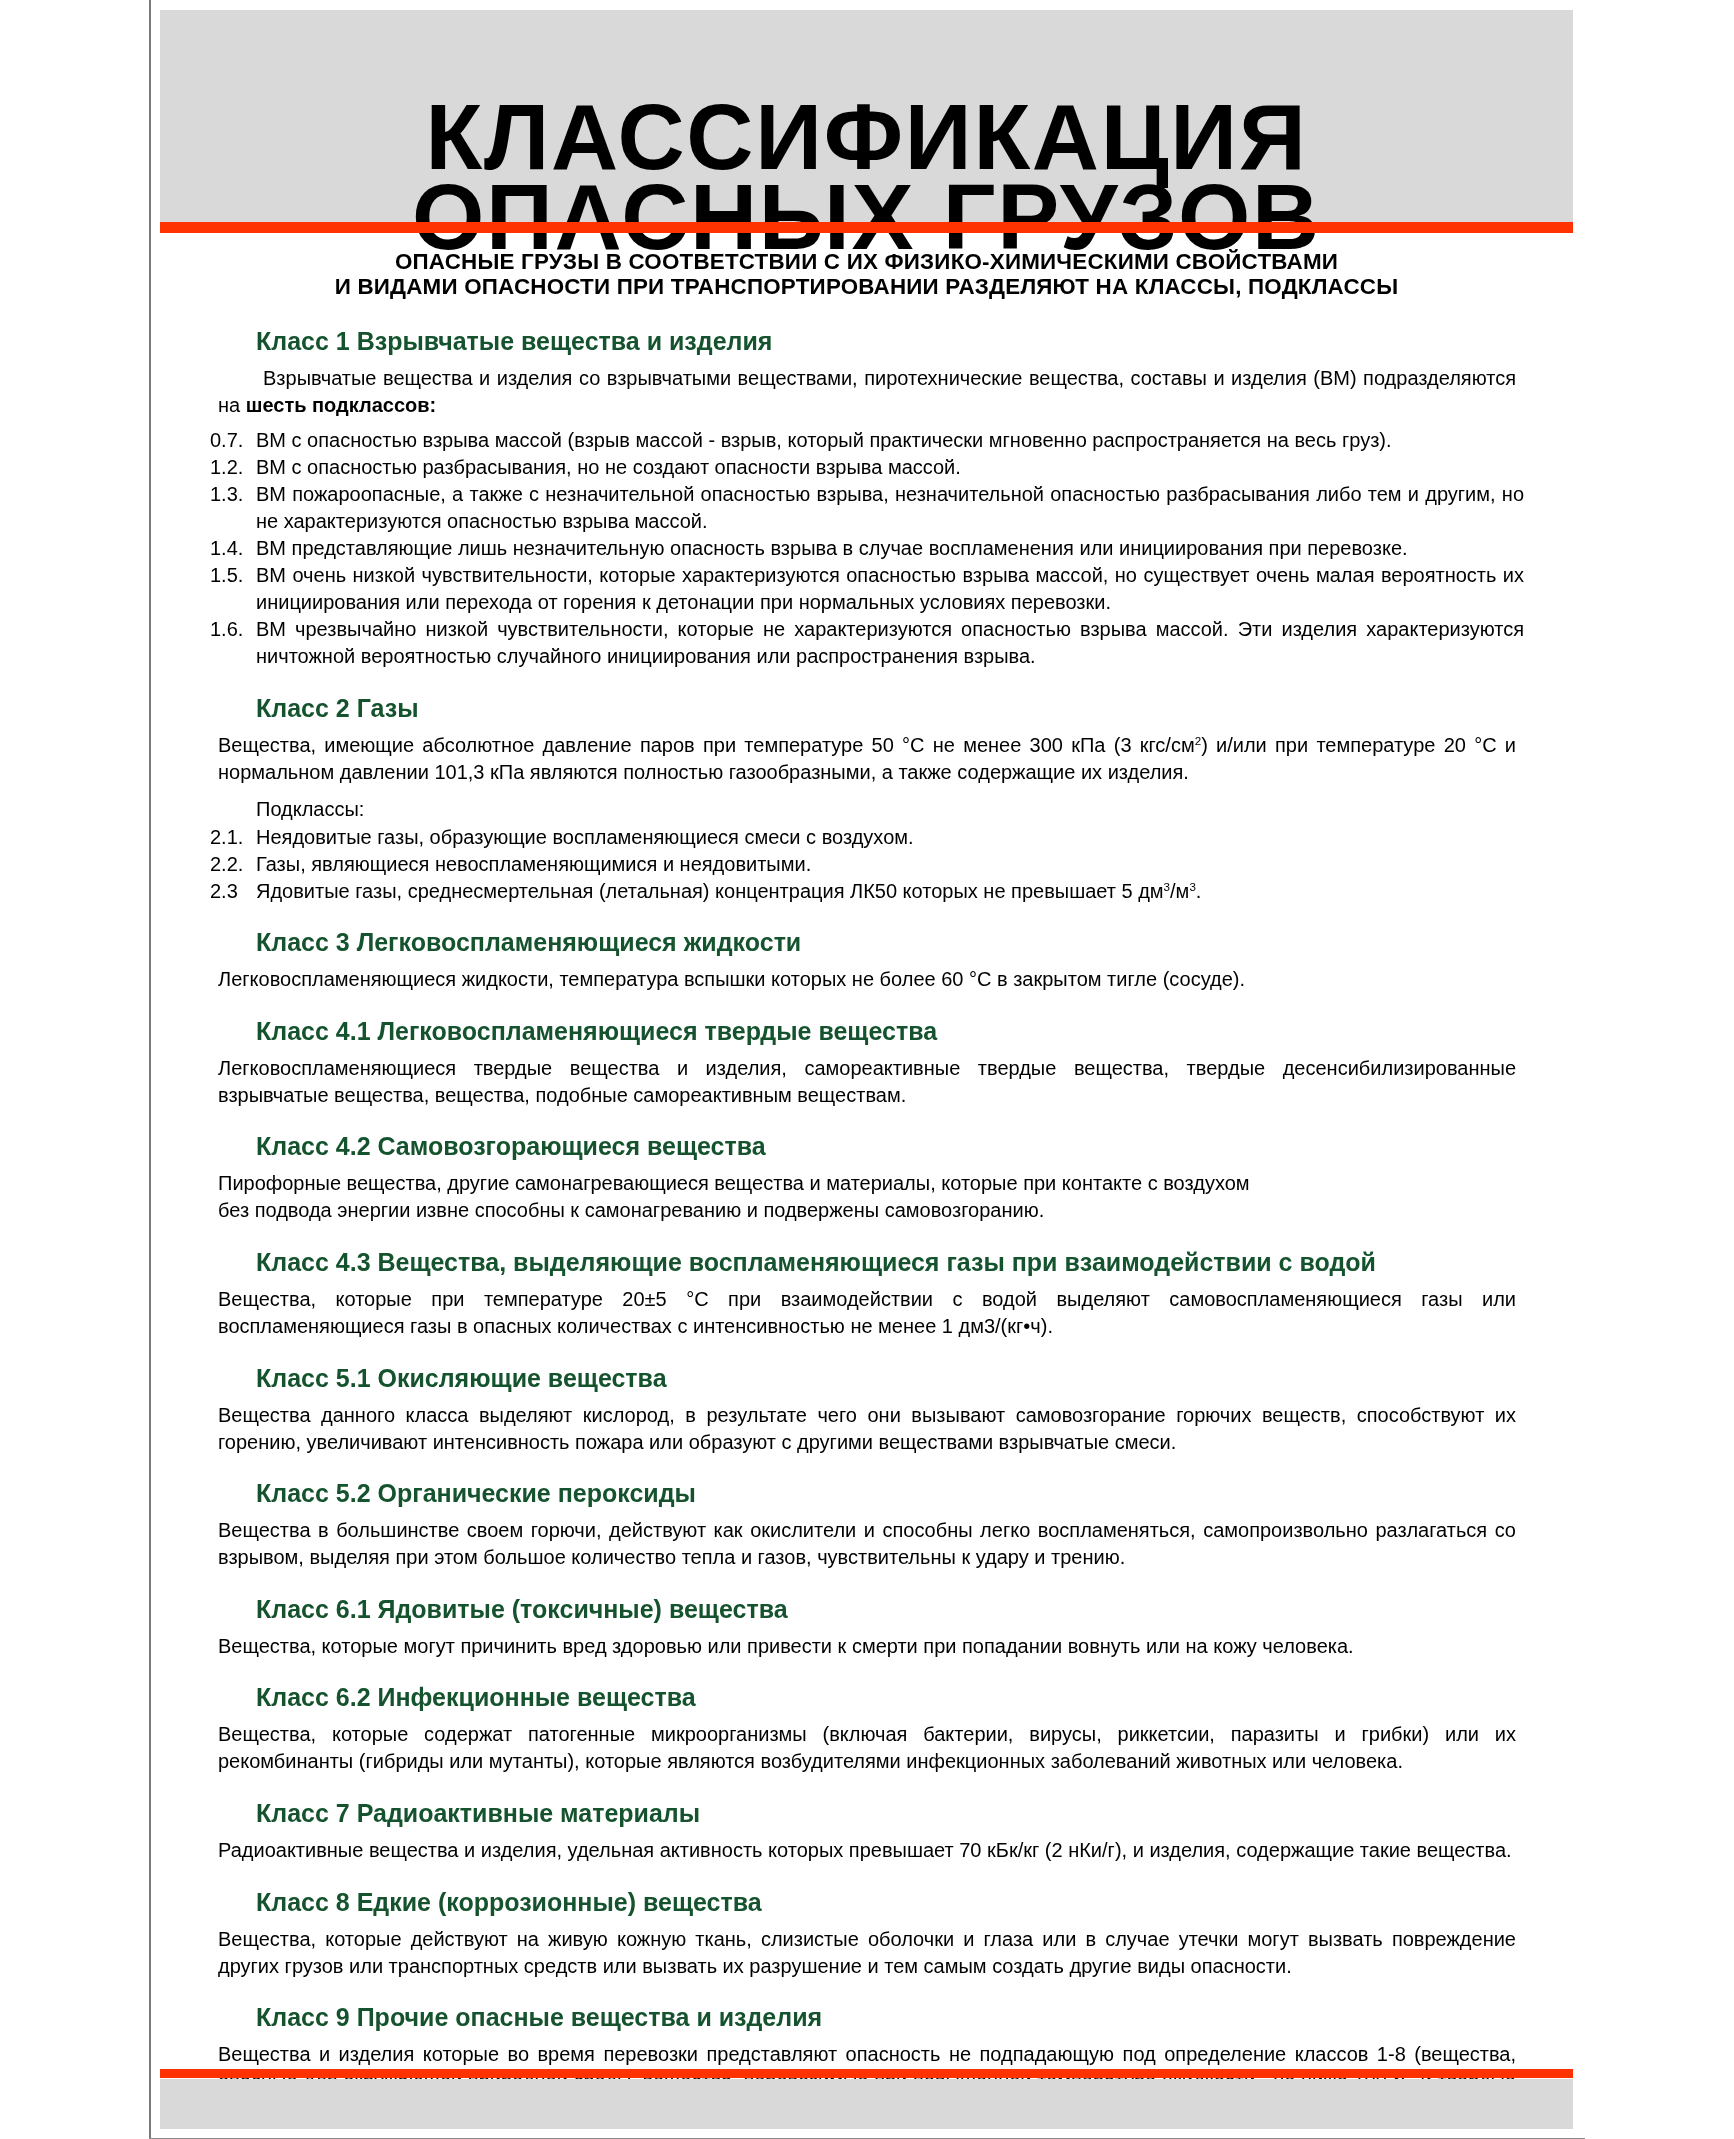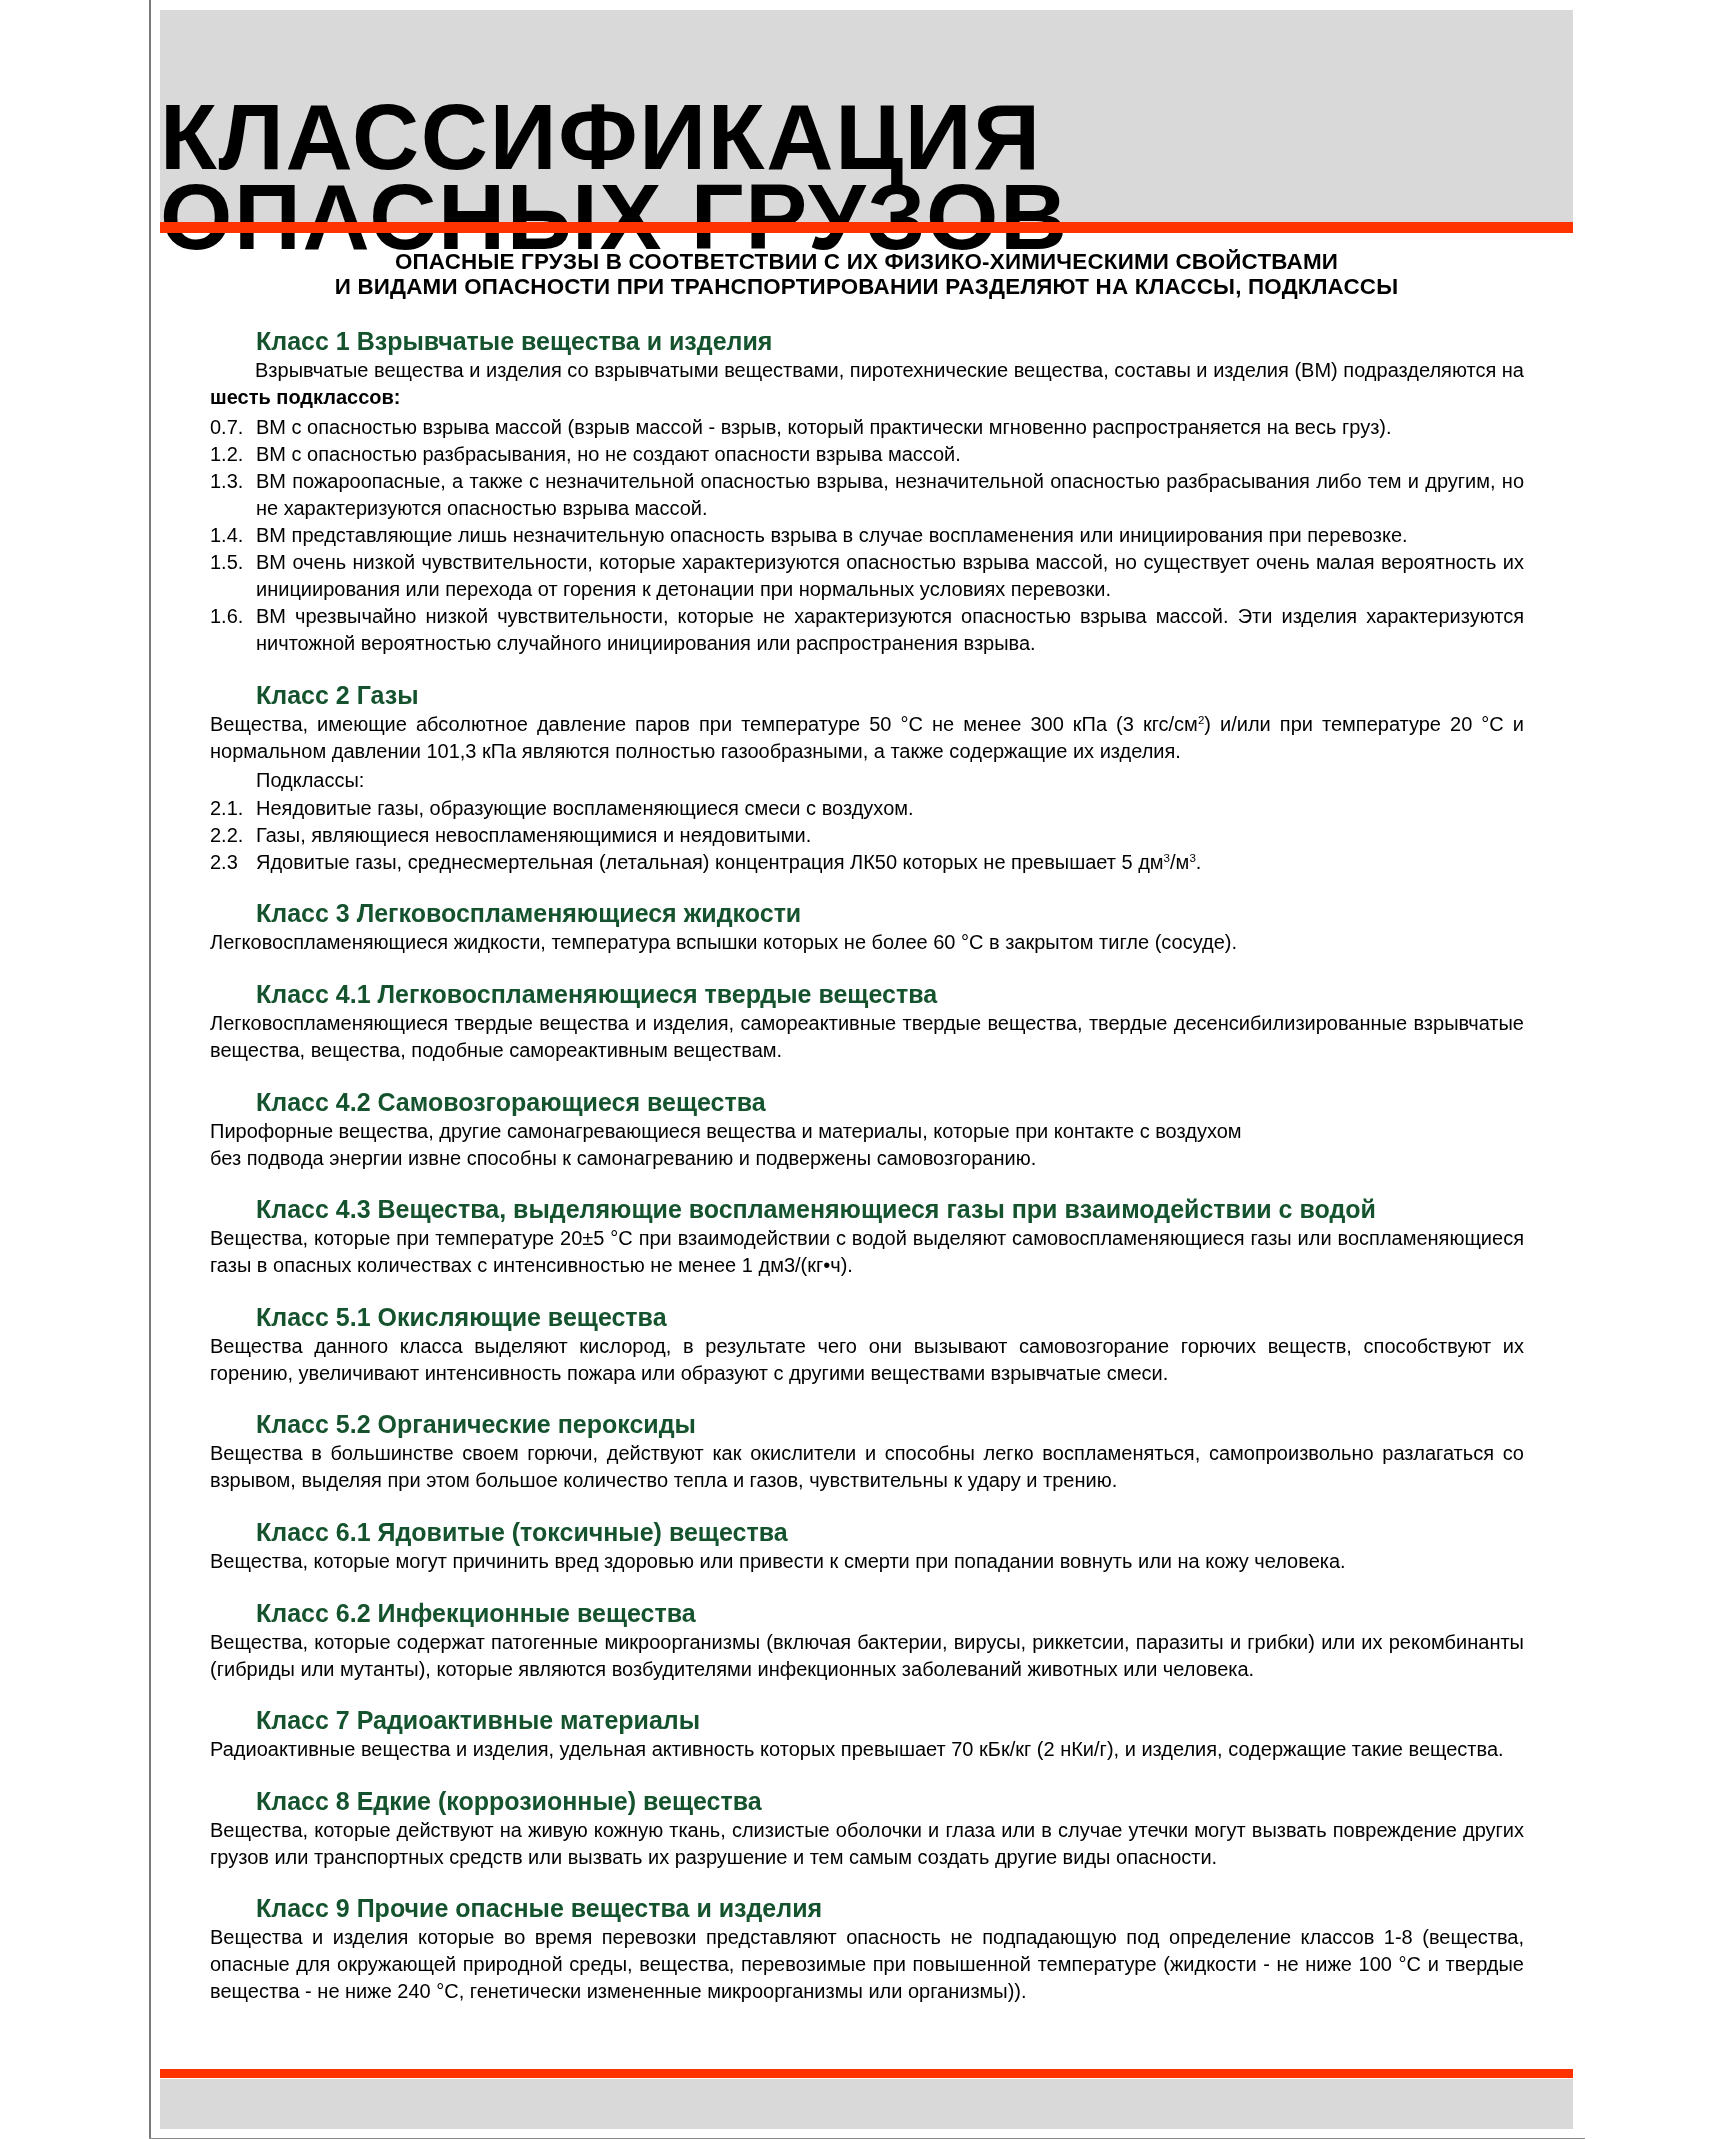--- a/index.html
+++ b/index.html
@@ -14,21 +14,21 @@
     .bottom-rule {
       position: absolute; left: 149px; top: 2138px; width: 1436px; height: 1.7px;
       background: #8a8a8a;
     }
     .header-box {
       position: absolute; left: 160px; top: 10px; width: 1413px; height: 212px;
       background: #d9d9d9;
     }
     .header-title {
       position: absolute; left: 0; right: 0; top: 25px;
-      font-weight: 700; font-size: 93px; line-height: 80px;
+      text-align: center; font-weight: 700; font-size: 93px; line-height: 80px;
       letter-spacing: 1.7px; transform: scaleX(1.0);
     }
     .header-title span { display: block; }
     .header-bar {
       position: absolute; left: 160px; top: 222px; width: 1413px; height: 10.8px;
       background: #ff3300;
     }
     .subtitle {
       position: absolute; left: 160px; width: 1413px; top: 249px;
       text-align: center; font-weight: 700; font-size: 22.4px; line-height: 25px;
@@ -39,21 +39,21 @@
       position: absolute; left: 210px; top: 325px; width: 1314px;
     }
     .section { margin: 0; }
     .section + .section { margin-top: 21.6px; }
     .cls-heading {
       color: #14532d; font-weight: 700; font-size: 25px; line-height: 32px;
       padding-left: 46px; margin: 0;
     }
     .para {
       font-size: 20px; line-height: 27px; text-align: justify;
-      text-align-last: left; margin: 0;
+      text-align-last: left; margin: 8px;
     }
     .para.indent { text-indent: 45px; }
     .para b { font-weight: 700; }
     .sub-label {
       font-size: 20px; line-height: 30px; font-weight: 400; padding-left: 46px; margin: 0;
     }
     .list { margin: 3.3px 0 0 0; padding: 0; list-style: none; }
     .list li {
       display: flex; font-size: 20px; line-height: 27px; margin: 0;
     }

